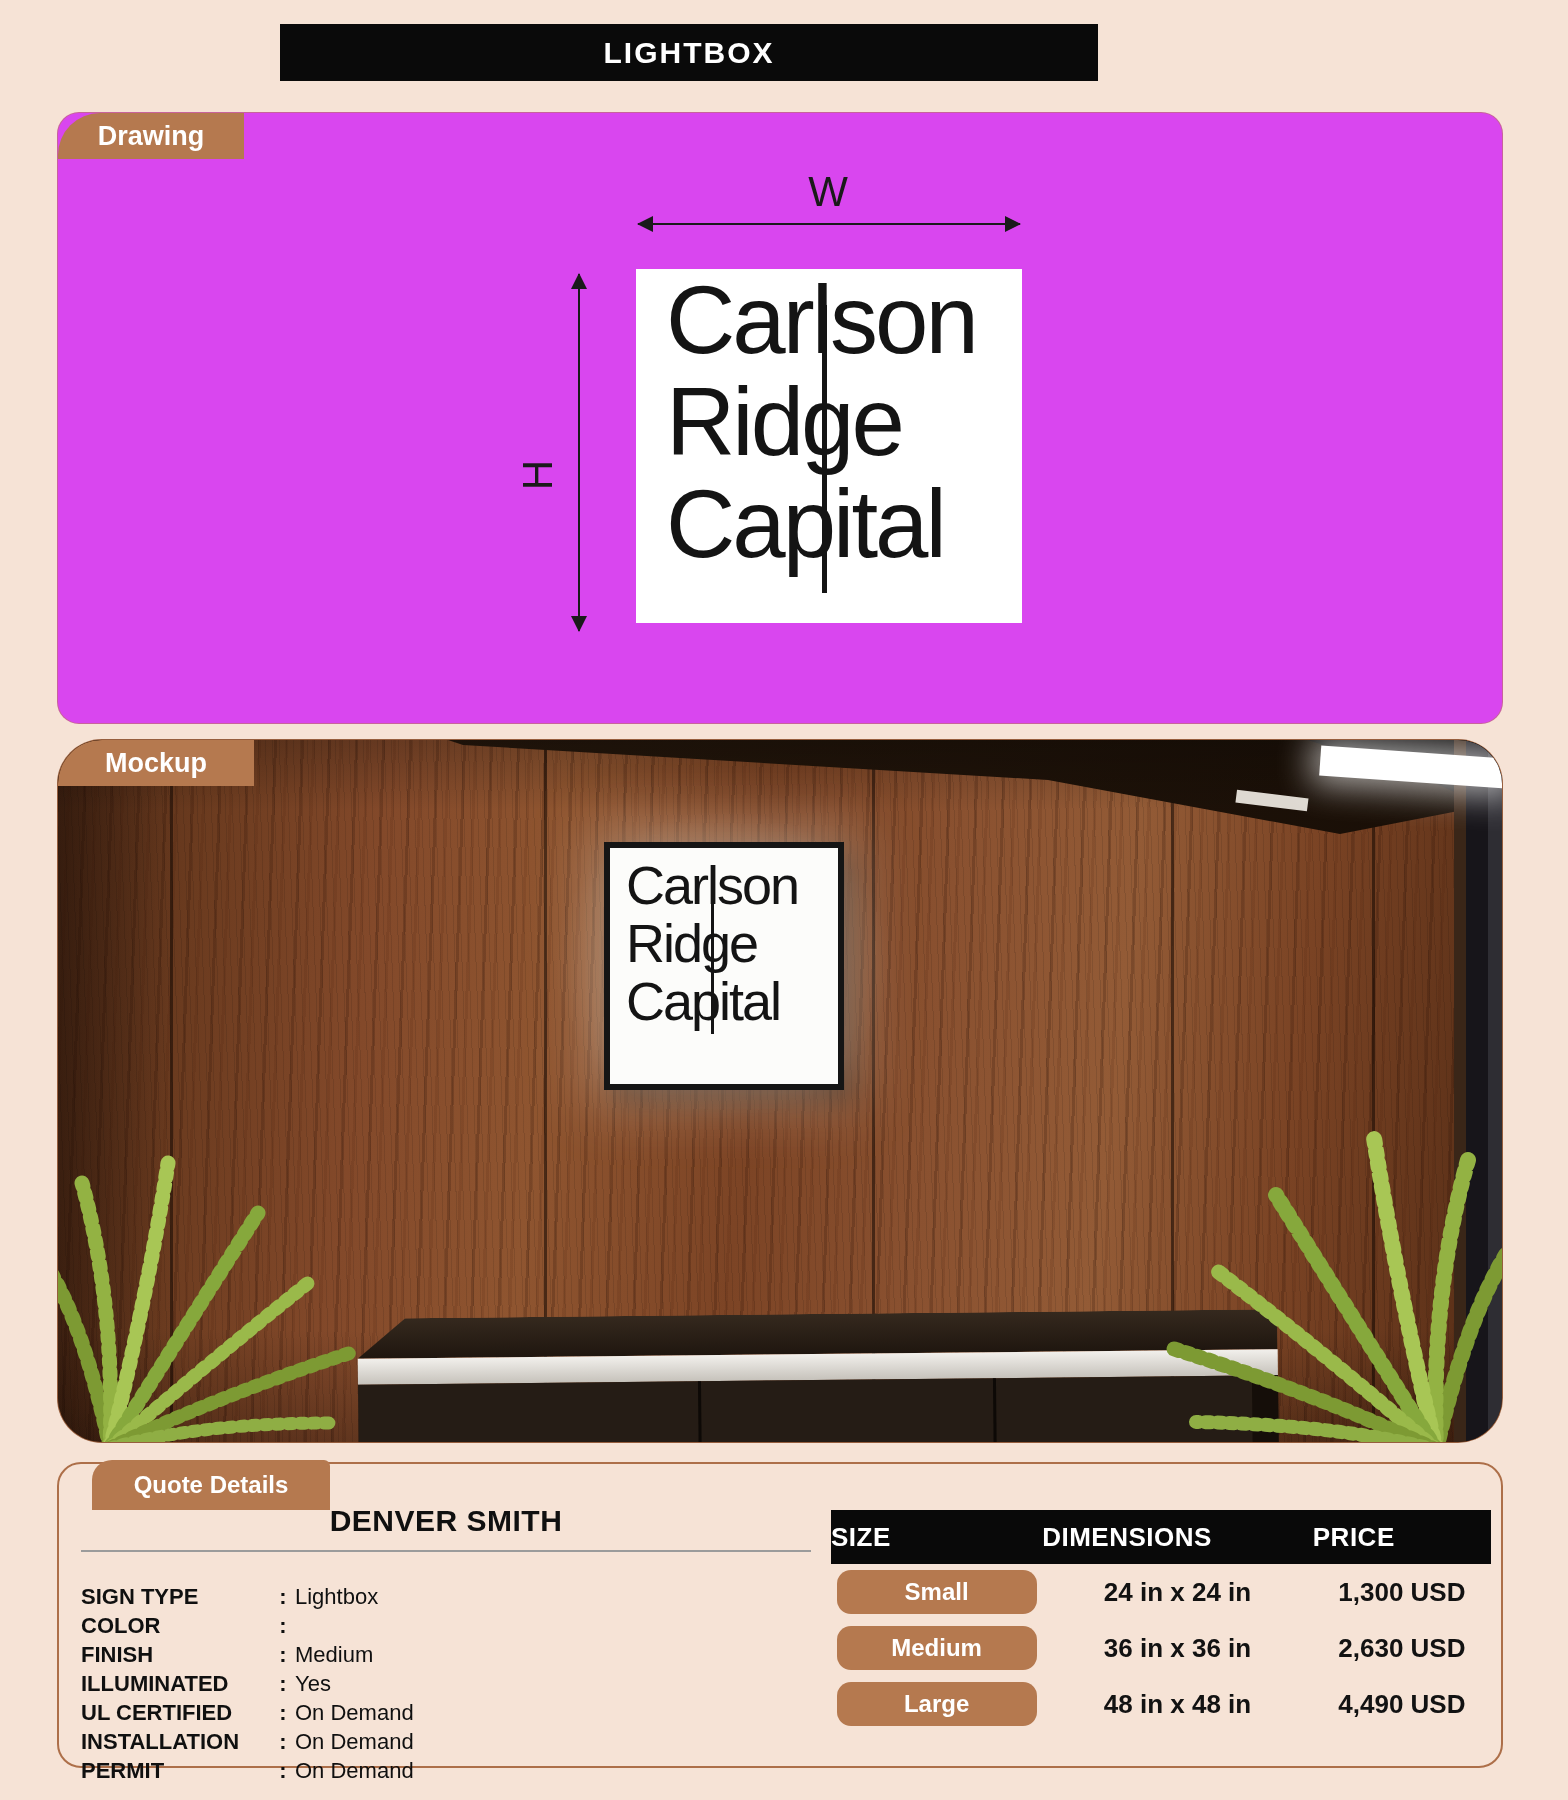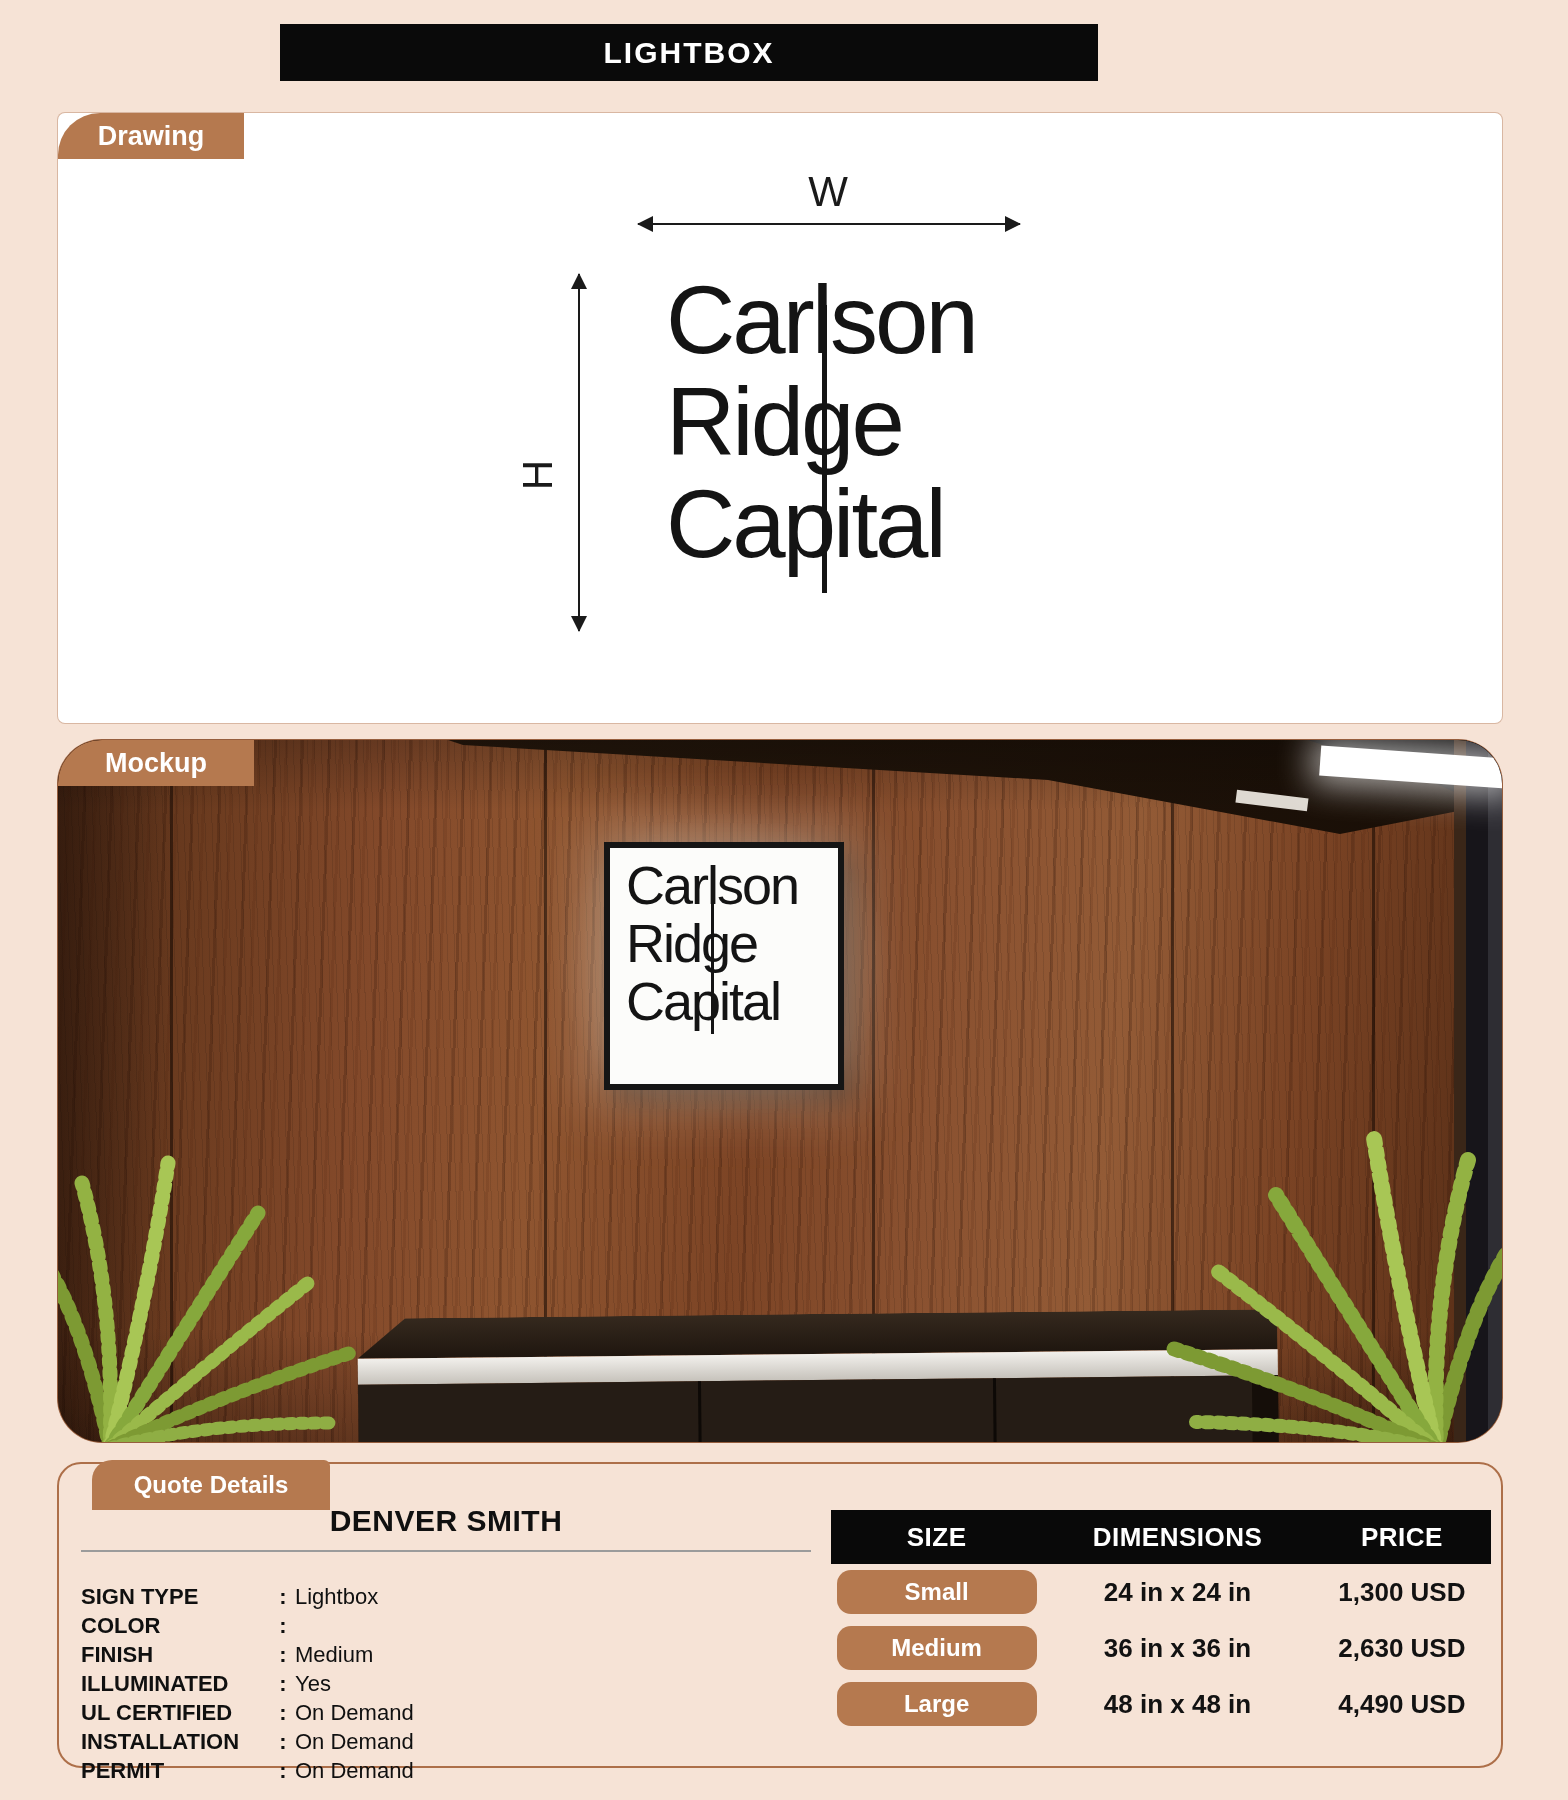--- a/index.html
+++ b/index.html
@@ -11,21 +11,21 @@
              color:#ffffff;display:flex;align-items:center;justify-content:center;
              font-size:30px;font-weight:bold;letter-spacing:2px;}
 
   
   .sec-tab{position:absolute;left:0;top:0;height:46px;background:#b5794f;color:#fff;
            font-weight:bold;display:flex;align-items:center;justify-content:center;
            z-index:6;border-radius:42px 0 0 0;}
 
   
   .drawing-panel{position:absolute;left:57px;top:112px;width:1446px;height:612px;
-                 background:#ffffff;border-radius:8px;border:1px solid rgba(186,124,85,.55);
+                 background:#d946ef;border-radius:22px;border:1px solid rgba(186,124,85,.55);
                  box-sizing:border-box;}
   .tab-drawing{width:186px;font-size:27px;}
   .logo-box{position:absolute;left:578px;top:156px;width:386px;height:354px;background:#ffffff;}
   .logo{position:relative;width:100%;height:100%;color:#141414;}
   .logo span{display:block;padding-left:30px;font-size:96px;line-height:102px;letter-spacing:-3px;}
   .logo .stroke{position:absolute;left:186px;top:36px;width:5px;height:288px;background:#141414;}
 
   .arrow-w{position:absolute;left:580px;top:110px;width:382px;height:2px;background:#1a1a1a;}
   .arrow-w:before{content:"";position:absolute;left:-1px;top:-7px;
                   border:8px solid transparent;border-right:16px solid #1a1a1a;border-left:0;}
@@ -100,21 +100,21 @@
              color:#ffffff;font-weight:bold;font-size:24px;margin-left:35px;}
   .q-left{position:absolute;left:22px;top:40px;width:730px;}
   .q-name{text-align:center;font-size:30px;font-weight:bold;letter-spacing:.5px;color:#101010;}
   .q-divider{margin-top:12px;height:2px;background:#9b9b9b;}
   .q-specs{margin-top:30px;}
   .spec-row{display:grid;grid-template-columns:190px 24px 1fr;font-size:22px;line-height:29px;color:#101010;}
   .spec-label{font-weight:bold;}
   .spec-sep{font-weight:bold;text-align:center;}
   .q-table{position:absolute;left:772px;top:46px;width:660px;}
   .t-header{height:54px;background:#090909;display:grid;grid-template-columns:32% 41% 27%;
-            align-items:center;color:#ffffff;font-weight:bold;font-size:26px;text-align:center;
+            align-items:center;color:#ffffff;font-weight:bold;font-size:26px;text-align:left;
             letter-spacing:.5px;}
   .t-row{height:56px;display:grid;grid-template-columns:32% 41% 27%;align-items:center;
          text-align:center;font-size:26px;font-weight:bold;color:#121212;}
   .size-btn{width:200px;height:44px;margin:0 auto;background:#b5794f;color:#ffffff;
             display:flex;align-items:center;justify-content:center;font-size:24px;
             font-weight:bold;border:none;border-radius:14px;cursor:pointer;}
 </style>
 </head>
 <body>
 

